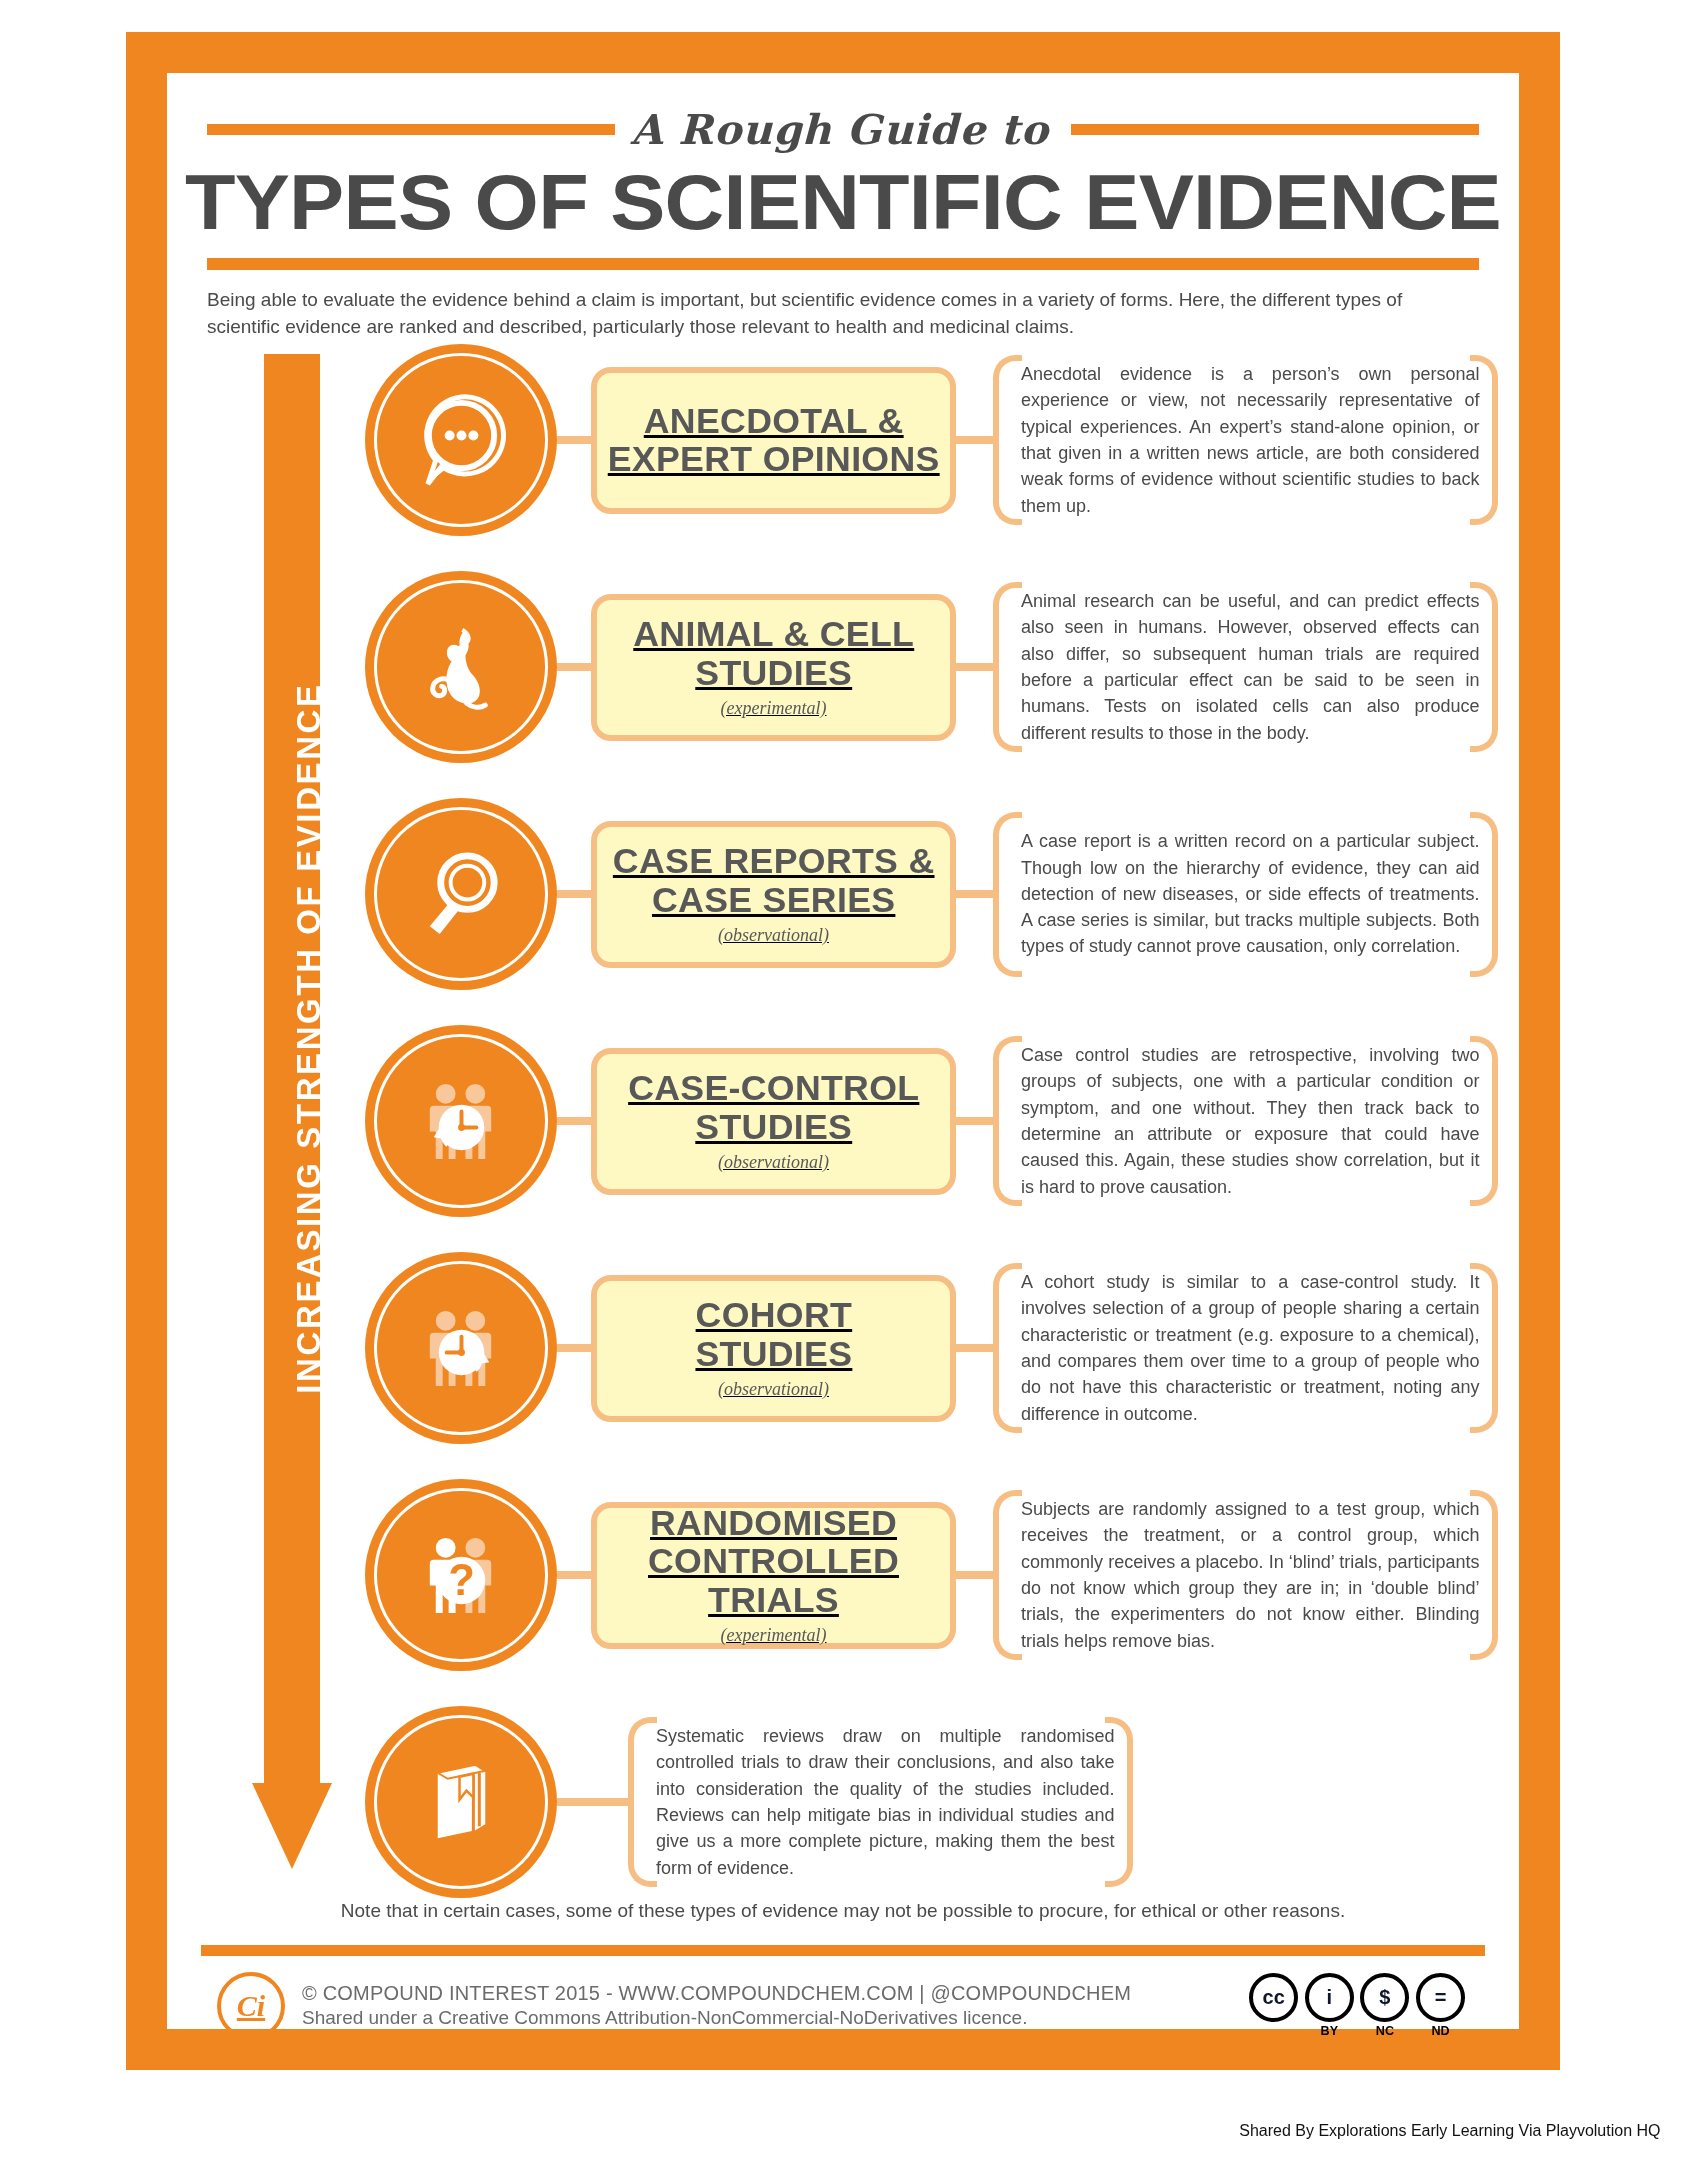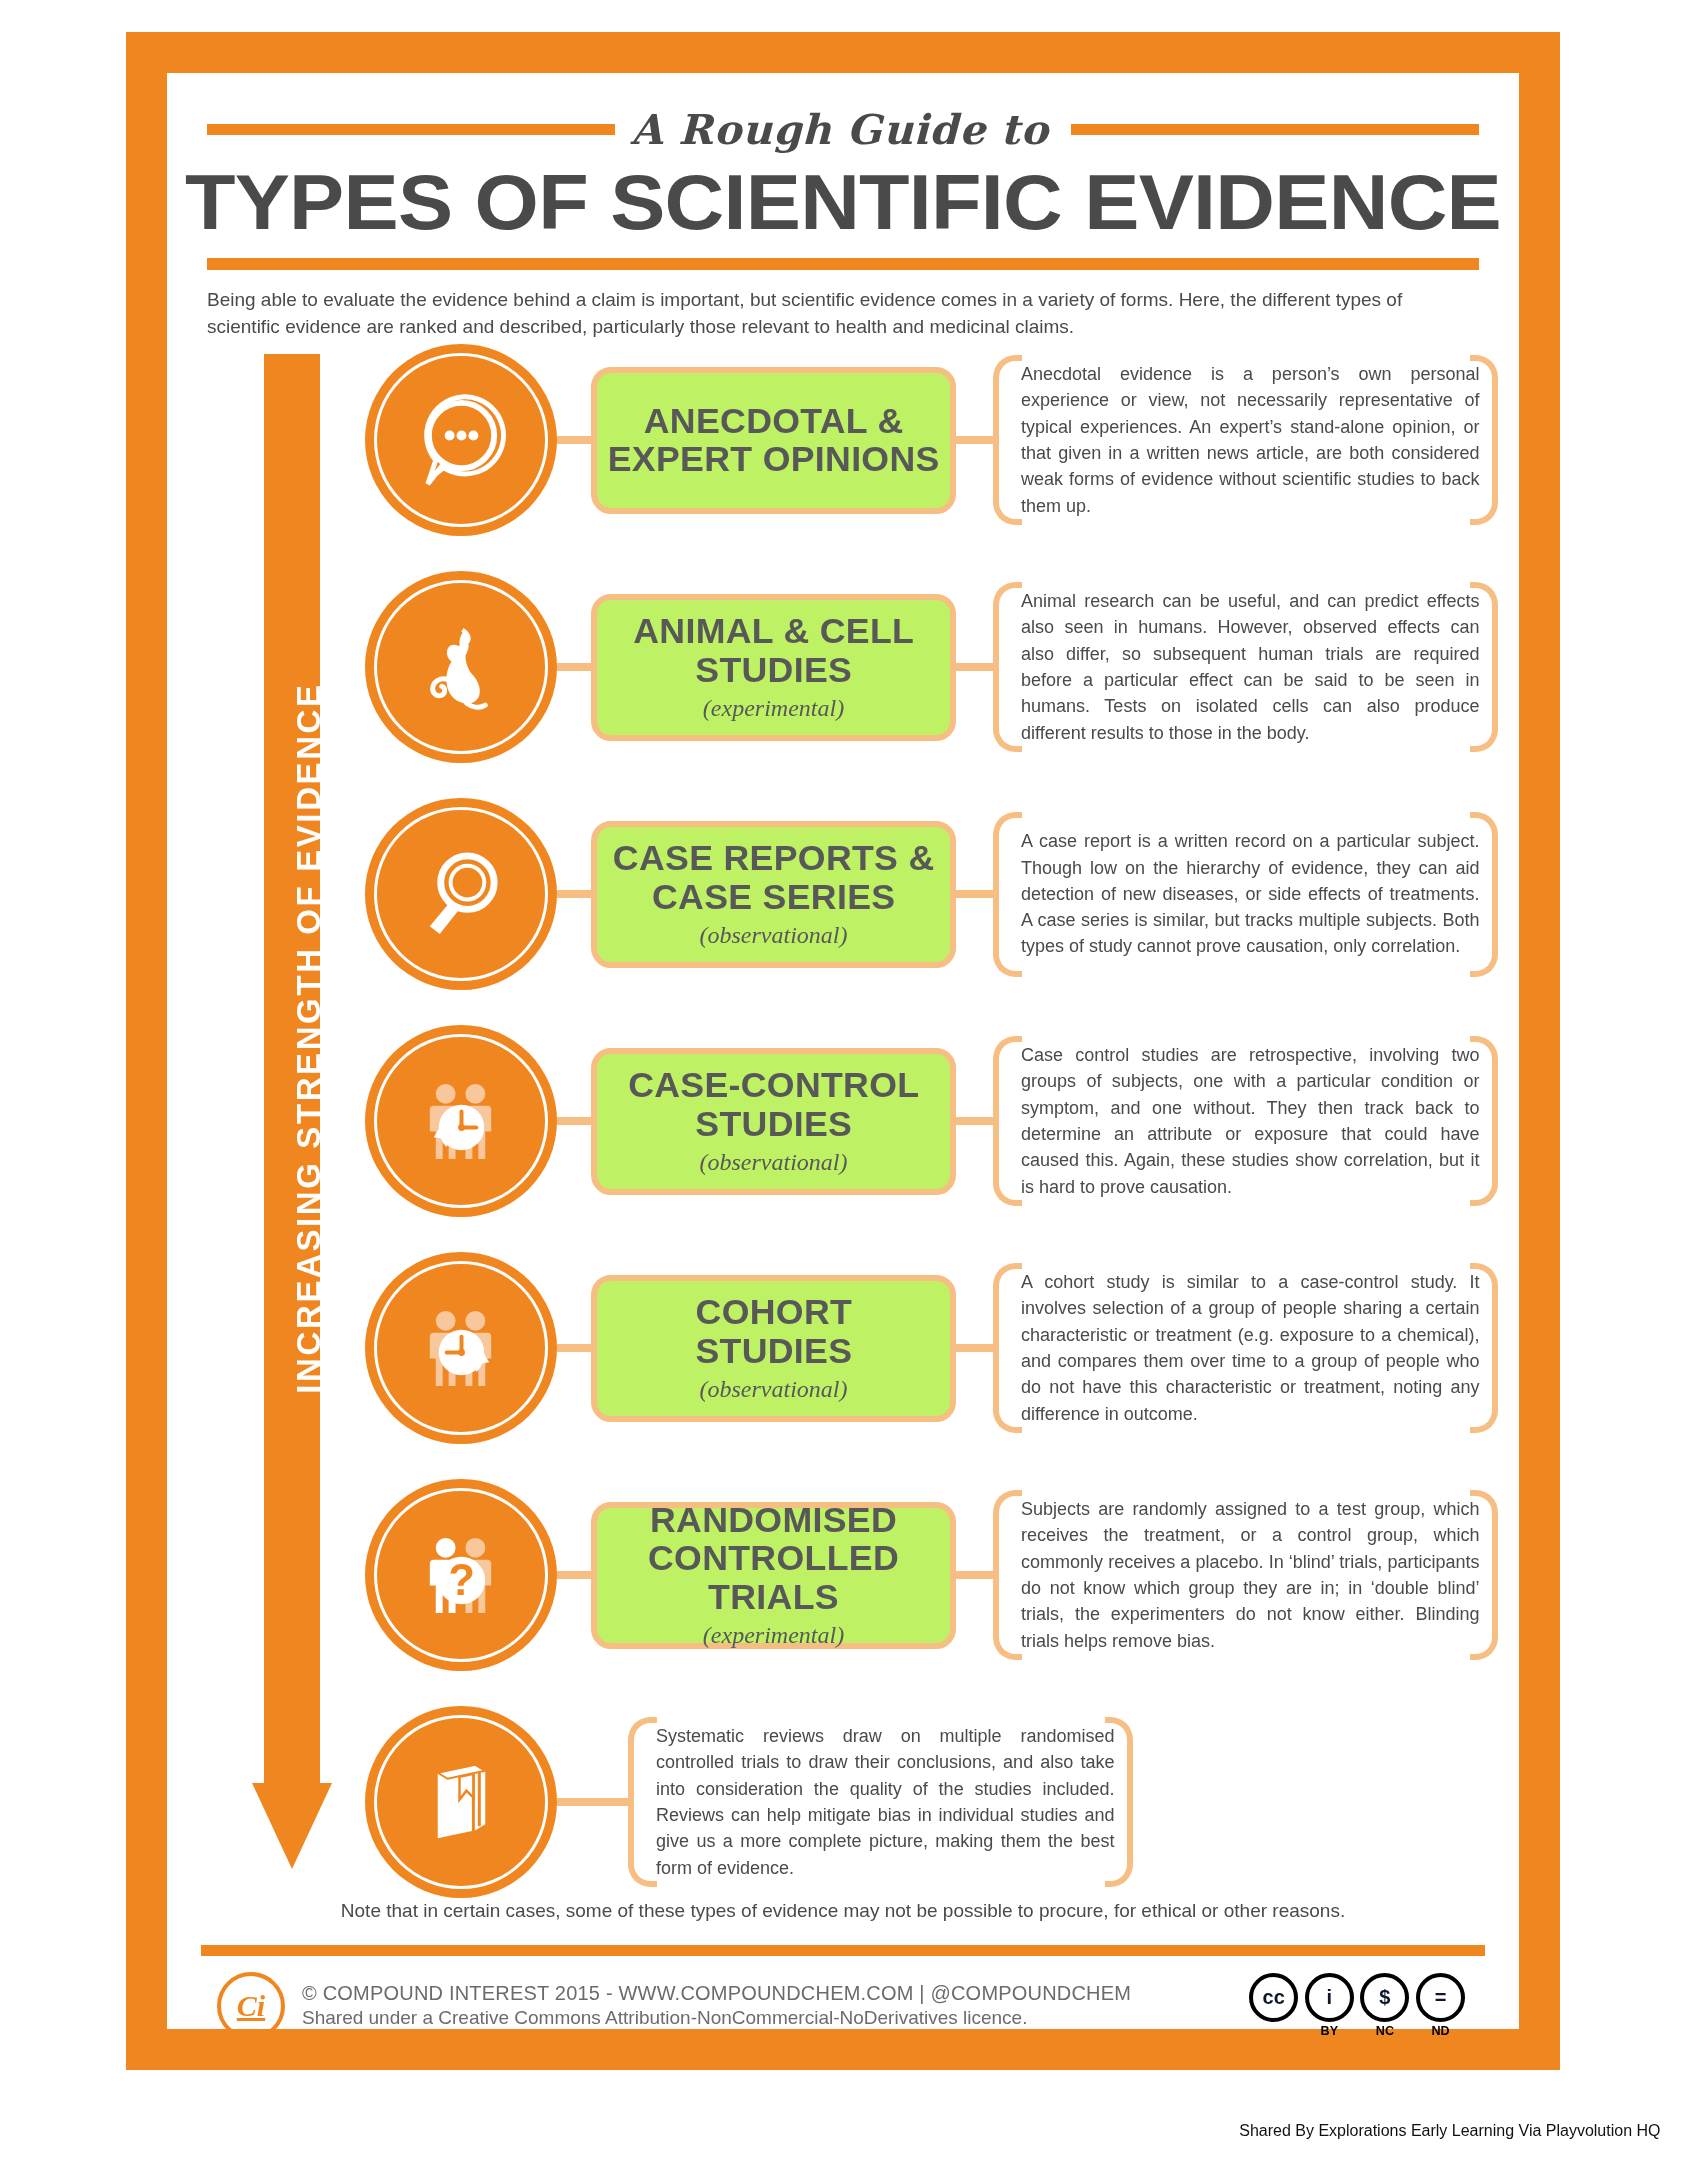--- a/index.html
+++ b/index.html
@@ -165,42 +165,43 @@
     background:#F7BE84;
   }
 
   
   .labelbox{
     flex:0 0 auto;
     width:365px;
     height:147px;
     border:6px solid #F7BE84;
     border-radius:20px;
-    background:#bef264;
+    background:#fef9c3;
     display:flex;
     flex-direction:column;
     align-items:center;
     justify-content:center;
     box-sizing:border-box;
     padding:2.6px 8px;
+    text-decoration:underline;
   }
   .labelbox .ttl{
     font-family:"Liberation Sans Narrow","Liberation Sans", sans-serif;
     font-weight:bold;
     font-size:35px;
     line-height:1.1;
     color:#585858;
     letter-spacing:0.3px;
     text-align:center;
     transform:scaleX(1.02);
     white-space:pre-line;
   }
   .labelbox .sub{
     margin-top:6px;
-    font-size:24px;
+    font-size:18px;
     font-style:italic;
     color:#585858;
     font-family:"Liberation Serif", serif;
   }
   .labelbox .sub:empty{display:none;}
 
   
   .desc{
     position:relative;
     flex:0 0 auto;

